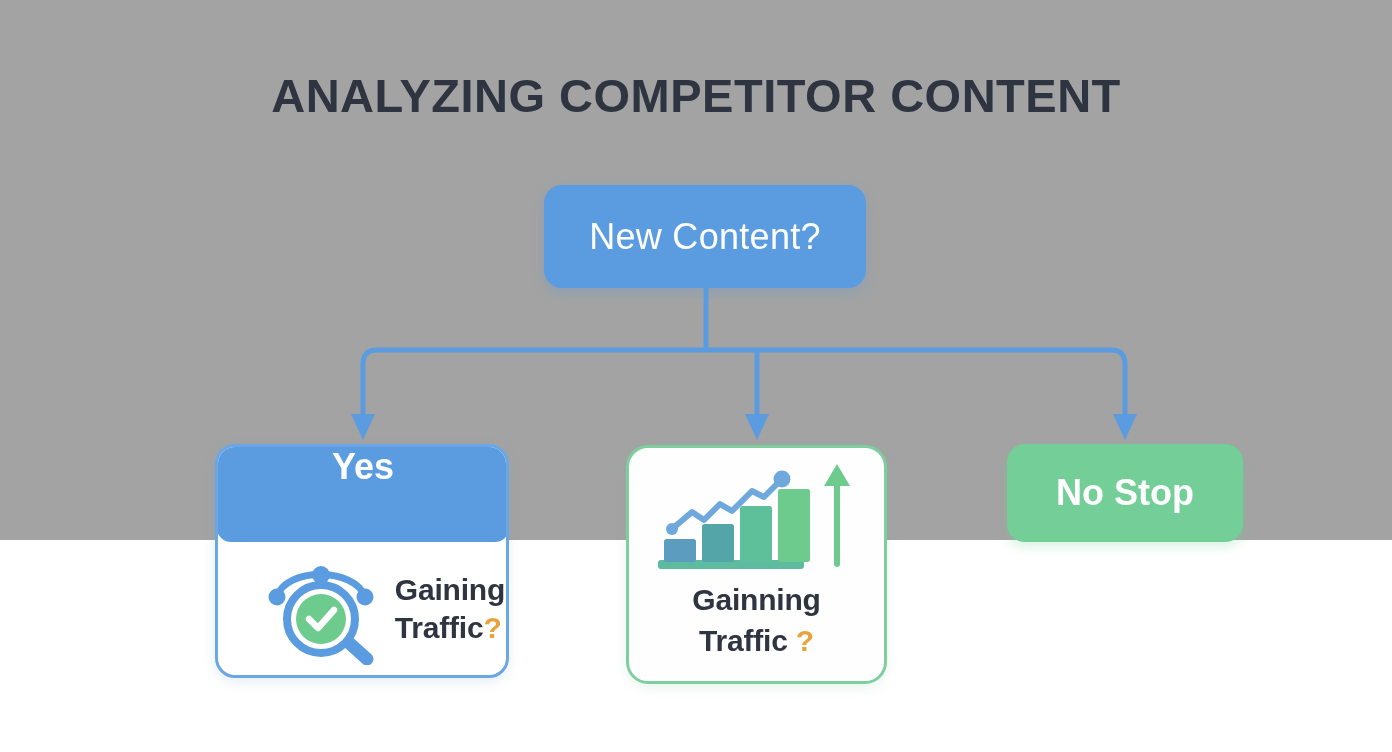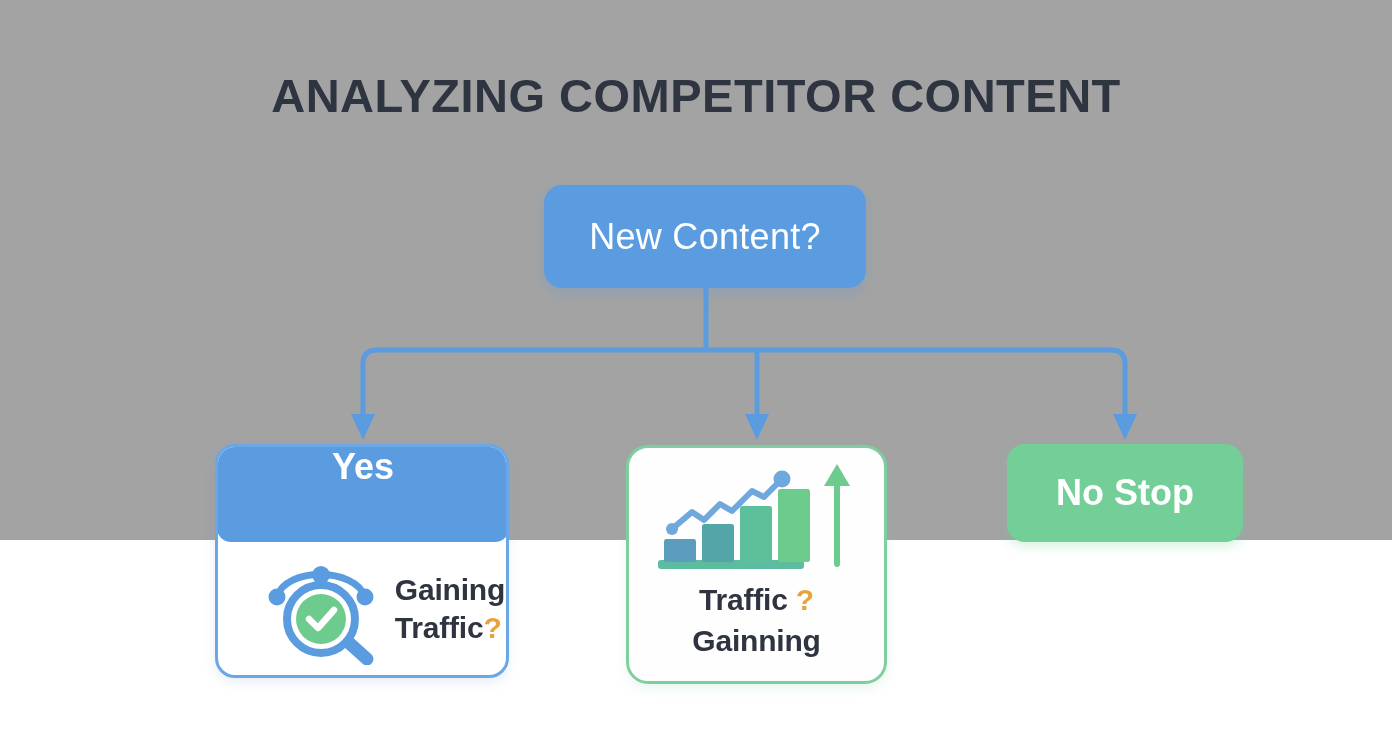--- a/index.html
+++ b/index.html
@@ -246,24 +246,24 @@
       <polyline points="20,69 40,52 52,60 68,44 80,51 100,31 112,37 130,19" fill="none" stroke="#6ea8dd" stroke-width="6" stroke-linecap="round" stroke-linejoin="round"></polyline>
       <circle cx="20" cy="69" r="6" fill="#6ea8dd"></circle>
       <circle cx="130" cy="19" r="8.5" fill="#6ea8dd"></circle>
 
       <g>
         <line x1="185" y1="104" x2="185" y2="18" stroke="#6ecb8e" stroke-width="6" stroke-linecap="round"></line>
         <polygon points="185,4 198,26 172,26" fill="#6ecb8e"></polygon>
       </g>
     </svg>
     <div class="mid-text">
+      <div>Gainning</div>
       <div>
         <span>Traffic </span><span class="qmark">?</span>
       </div>
-      <div>Gainning</div>
     </div>
   </div>
 
   <div class="node-stop">
     <span class="label">No Stop</span>
   </div>
 
 </div>
 
 </body></html>

